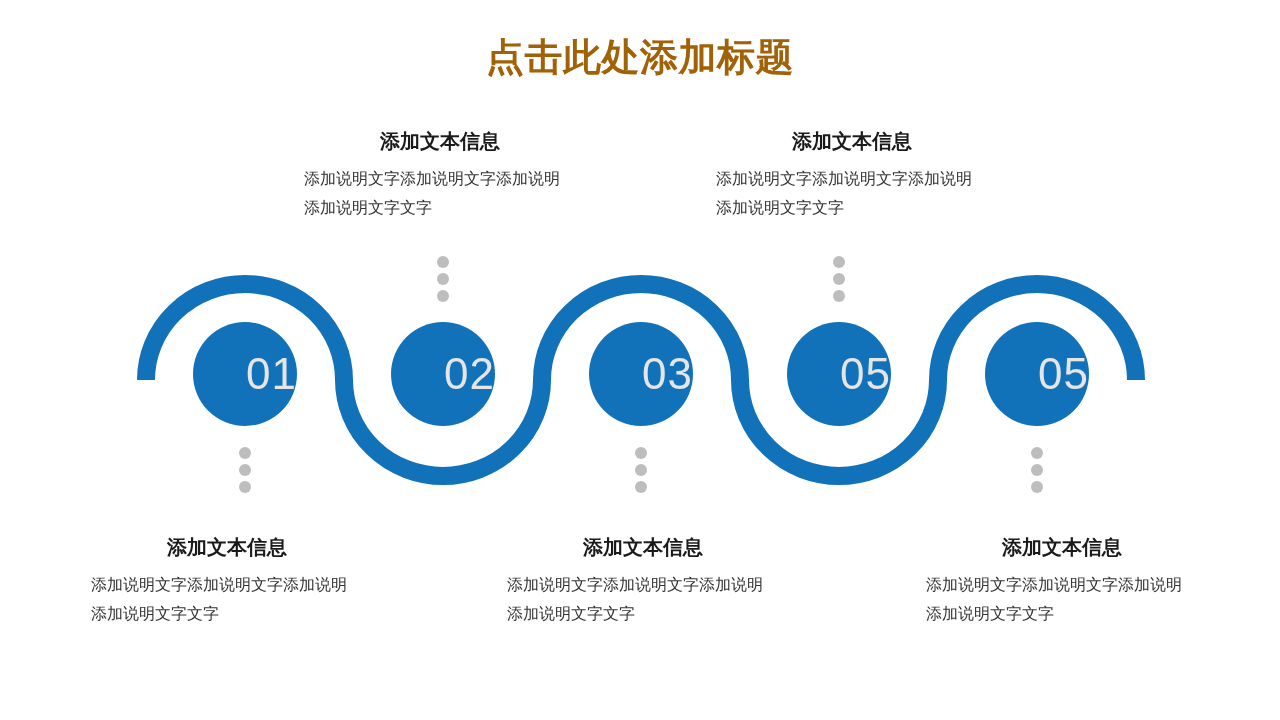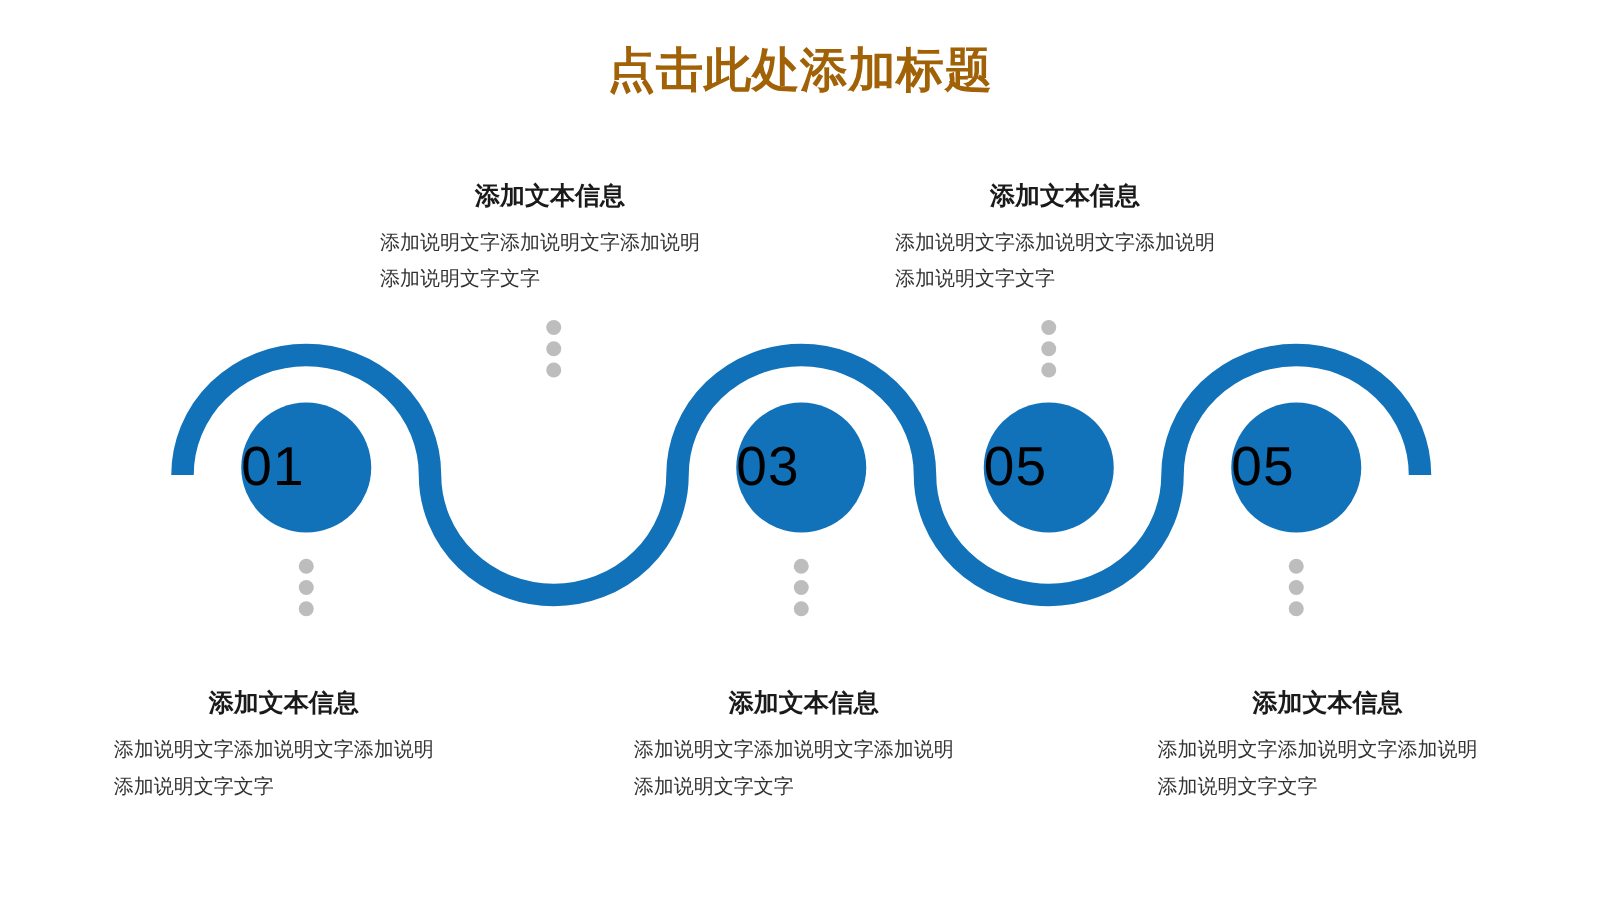--- a/index.html
+++ b/index.html
@@ -32,22 +32,22 @@
     pointer-events: none;
   }
   .step-circle {
     position: absolute;
     width: 104px;
     height: 104px;
     border-radius: 50%;
     background: #1172ba;
     display: flex;
     align-items: center;
-    justify-content: flex-start;
-    color: #000000;
+    justify-content: flex-end;
+    color: #e5e5e5;
     font-size: 44px;
     letter-spacing: 1px;
     top: 322px;
   }
   .c1 { left: 193px; }
   .c2 { left: 391px; }
   .c3 { left: 589px; }
   .c4 { left: 787px; }
   .c5 { left: 985px; }
 
@@ -68,21 +68,21 @@
   .dg-above-2 { left: 437px; top: 256px; }
   .dg-below-3 { left: 635px; top: 447px; }
   .dg-above-4 { left: 833px; top: 256px; }
   .dg-below-5 { left: 1031px; top: 447px; }
 
   .text-block {
     position: absolute;
     width: 272px;
   }
   .text-block h3 {
-    margin: 16px 0 10px 0;
+    margin: 0 0 10px 0;
     font-size: 20px;
     line-height: 26px;
     font-weight: bold;
     color: #1a1a1a;
     text-align: center;
   }
   .text-block p {
     margin: 0;
     font-size: 16px;
     line-height: 29px;
@@ -107,20 +107,23 @@
     <path d="M 146 380
              A 99 96 0 0 1 344 380
              A 99 96 0 0 0 542 380
              A 99 96 0 0 1 740 380
              A 99 96 0 0 0 938 380
              A 99 96 0 0 1 1136 380" fill="none" stroke="#1172ba" stroke-width="18" stroke-linecap="butt"></path>
   </svg>
 
   <div class="step-circle c1">
     <span>01</span>
+  </div>
+  <div class="step-circle c2">
+    <span>02</span>
   </div>
   <div class="step-circle c3">
     <span>03</span>
   </div>
   <div class="step-circle c4">
     <span>05</span>
   </div>
   <div class="step-circle c5">
     <span>05</span>
   </div>

